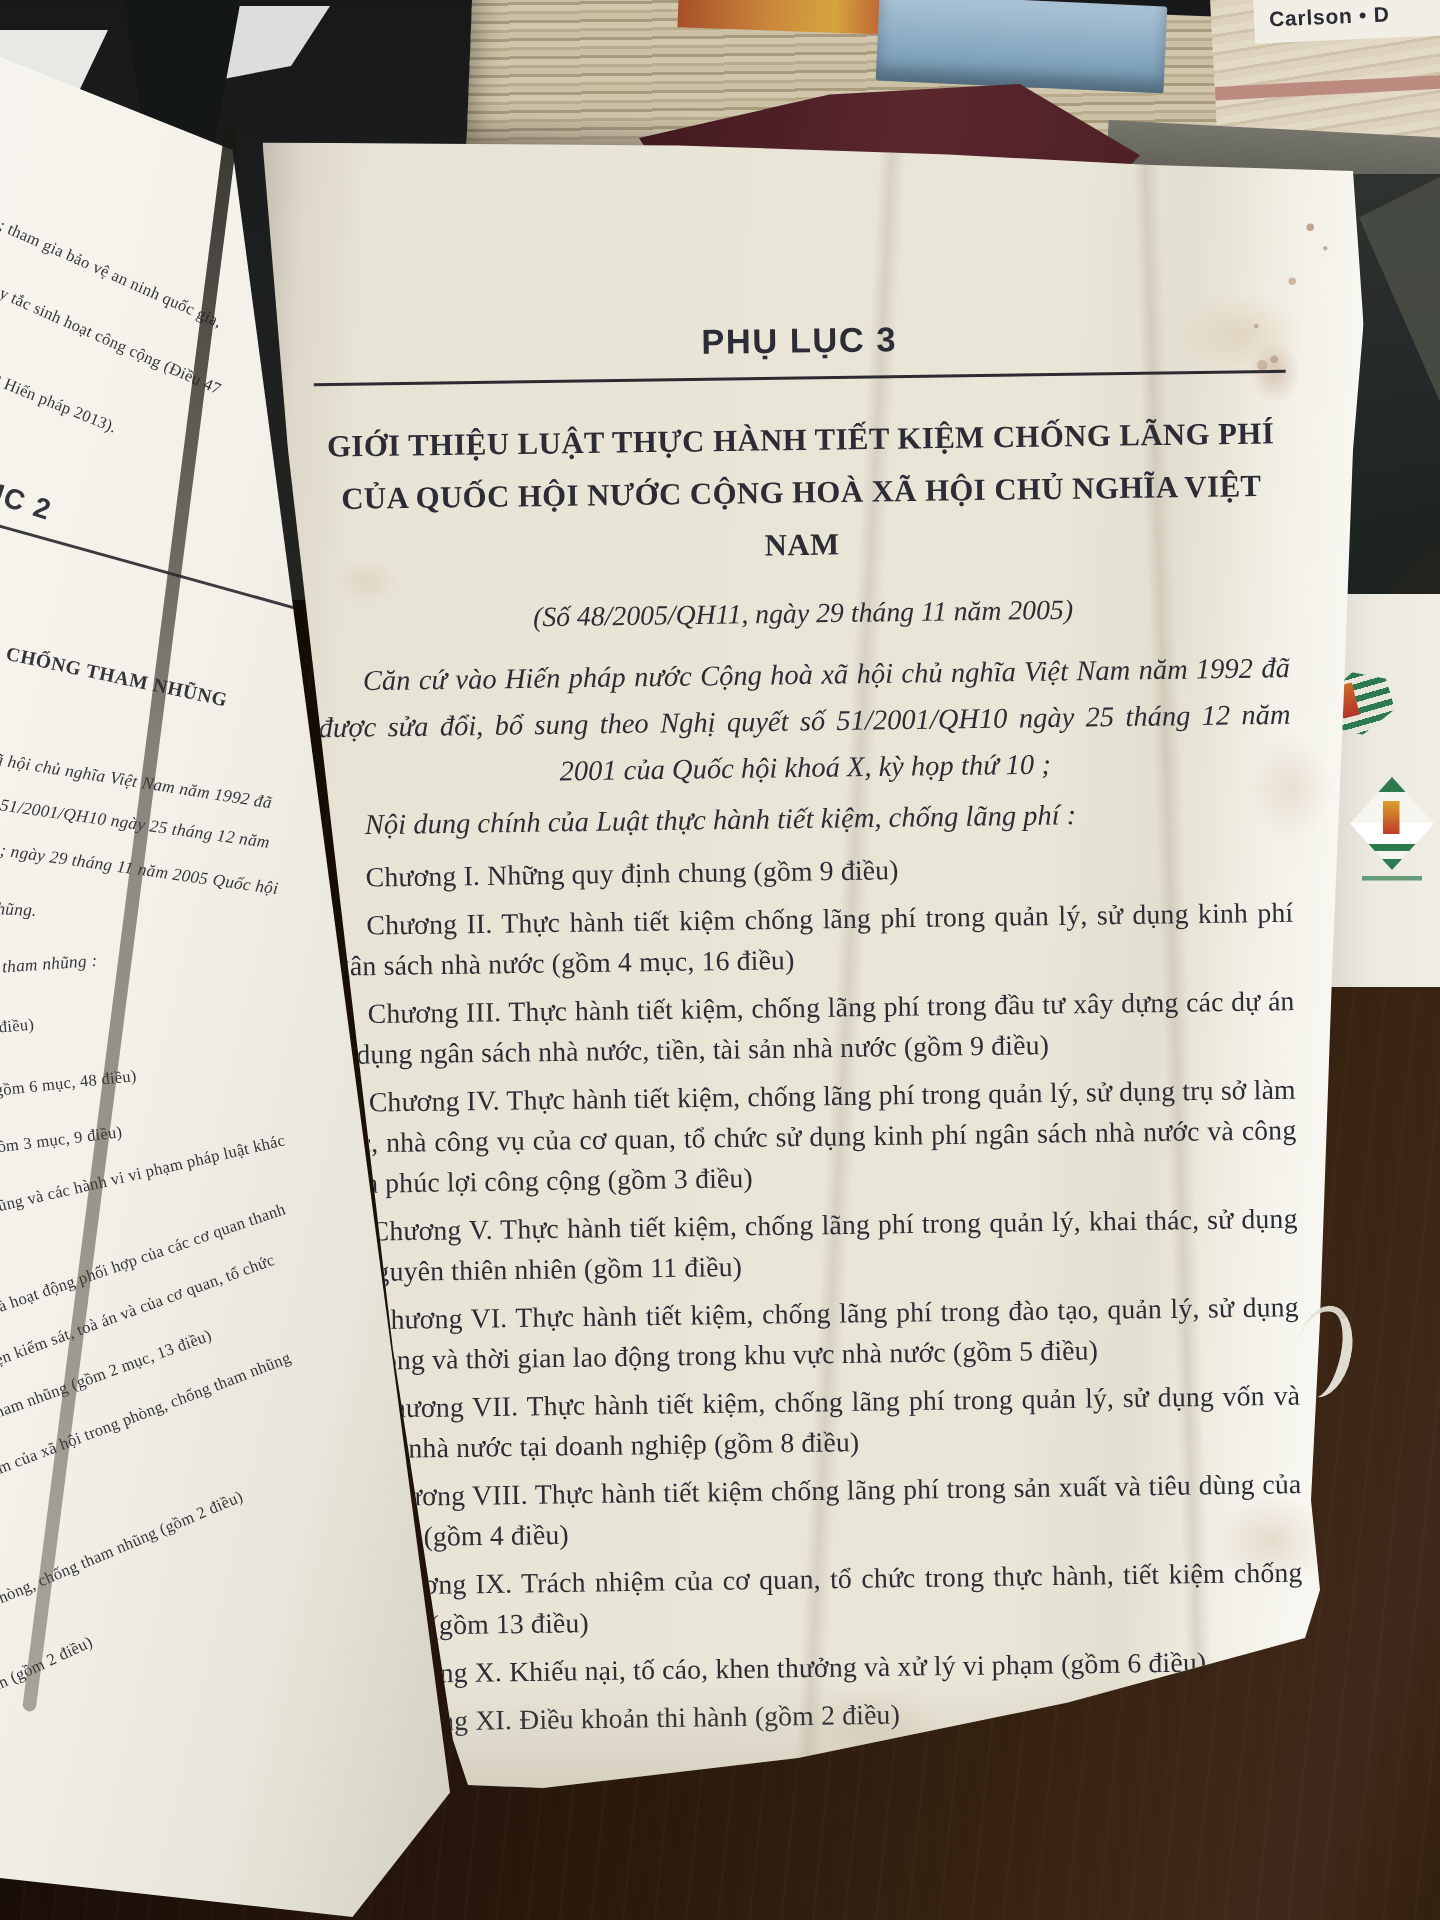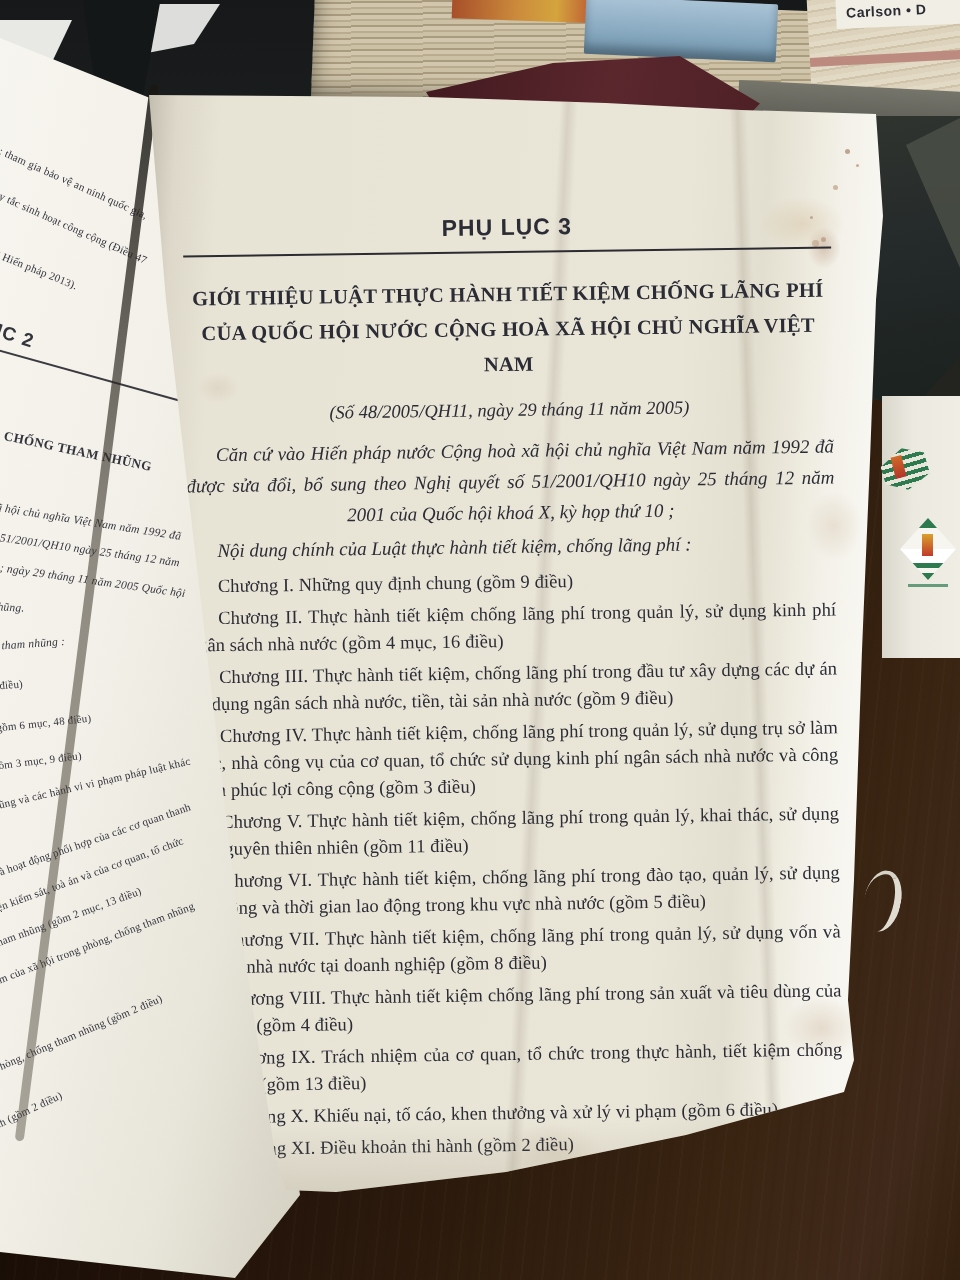--- a/index.html
+++ b/index.html
@@ -71,21 +71,21 @@
     color:#34343d;font-size:11px;letter-spacing:.2px;}
   .lpl.it{font-style:italic;font-size:11.5px;}
   .lpl.big{font-family:"Liberation Sans",sans-serif;font-weight:bold;font-size:19px;letter-spacing:1px;}
   .lpl.bh{font-weight:bold;font-size:13px;letter-spacing:.4px;}
   .lp-rule{position:absolute;left:0;top:322px;width:218px;height:2px;background:#3a3a40;
     transform:rotate(15.5deg);transform-origin:0 0;}
   .gutter-line{left:150px;top:84px;width:9px;height:1065px;border-radius:5px;
     background:linear-gradient(180deg,rgba(25,23,19,.85),rgba(62,56,45,.55) 45%,rgba(80,72,58,.45));
     transform:rotate(7.3deg);transform-origin:top left;}
   
-  .right-page{left:134px;top:56px;width:754px;height:1175px;
+  .right-page{left:160px;top:56px;width:754px;height:1175px;
     clip-path:polygon(15px 39px,292px 41px,472px 47px,607px 54px,742px 58px,749px 160px,742px 244px,736px 404px,728px 594px,720px 824px,714px 944px,720px 1004px,710px 1036px,552px 1079px,372px 1116px,202px 1136px,152px 1134px,142px 1104px,102px 844px,62px 504px,32px 244px);
     background:
       linear-gradient(to bottom,rgba(125,115,96,.32),transparent 32px),
       radial-gradient(60px 40px at 668px 168px,rgba(188,150,95,.22),transparent 70%),
       radial-gradient(24px 30px at 690px 192px,rgba(150,95,60,.28),transparent 70%),
       radial-gradient(40px 50px at 700px 470px,rgba(170,125,80,.16),transparent 70%),
       radial-gradient(55px 45px at 688px 972px,rgba(165,120,75,.20),transparent 70%),
       radial-gradient(70px 40px at 420px 1096px,rgba(150,110,70,.12),transparent 70%),
       radial-gradient(30px 22px at 84px 332px,rgba(150,100,60,.10),transparent 70%),
       linear-gradient(93deg,transparent 428px,rgba(120,108,88,.16) 436px,transparent 446px),

